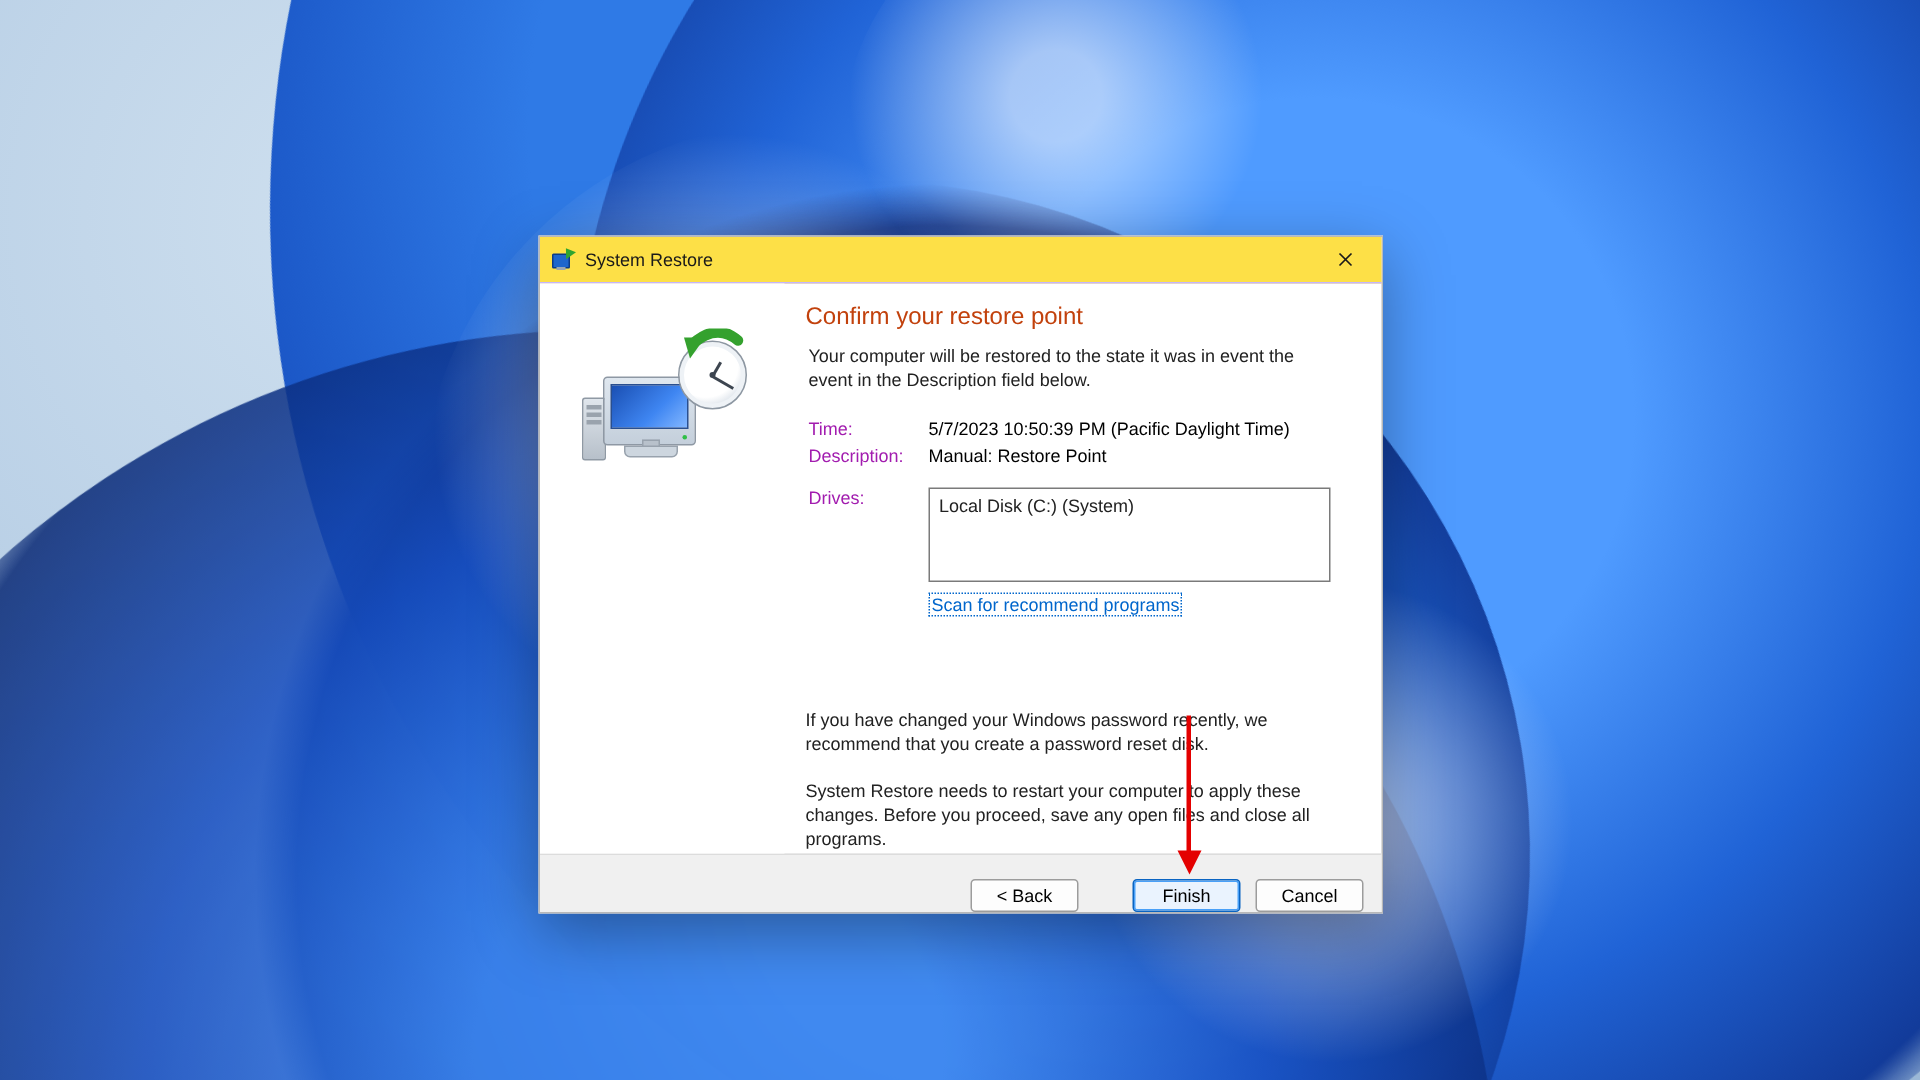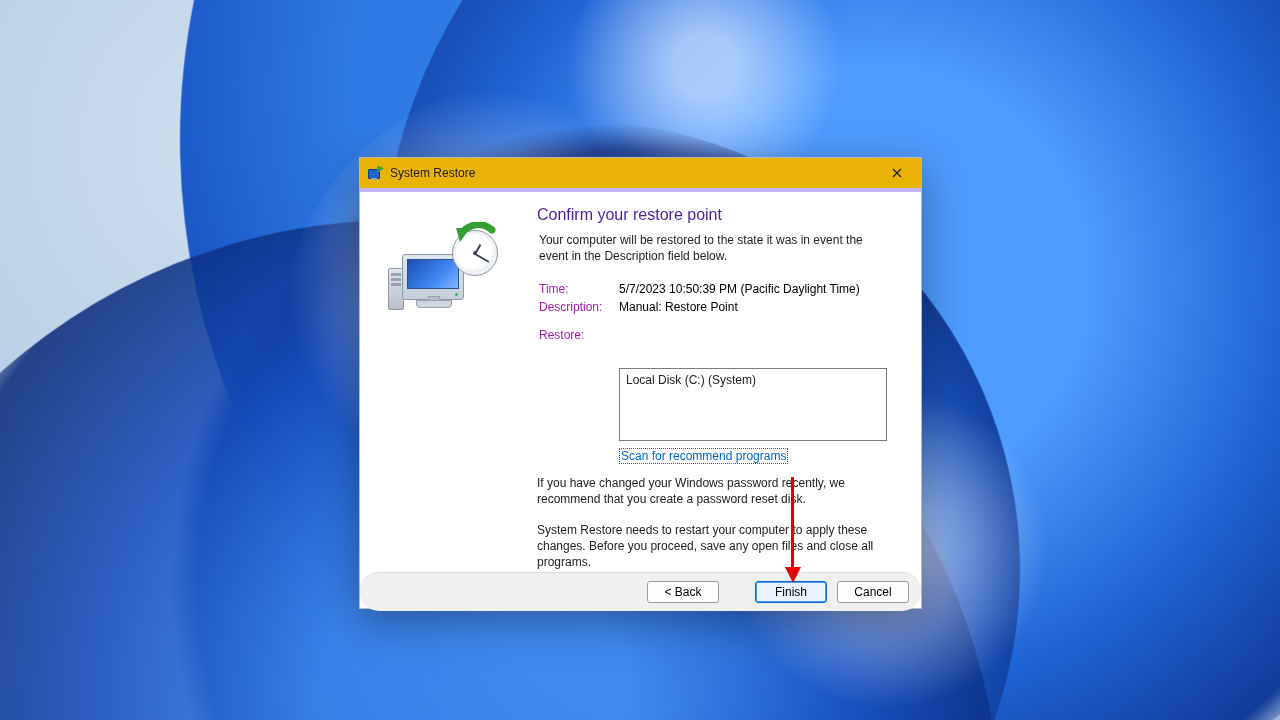--- a/index.html
+++ b/index.html
@@ -53,22 +53,22 @@
     width: 561px; height: 450px;
     background: #ffffff;
     border: 1px solid #b8b8b8;
     box-shadow: 0 12px 40px rgba(0,0,0,.35);
   }
   .titlebar {
     height: 30px;
     display: flex;
     align-items: center;
     padding: 0 2px 0 8px;
-    border-bottom: 4px solid #c4b5fd;
-    background: #eab308;
+    border-bottom: 1px solid #c4b5fd;
+    background: #fde047;
   }
   .title-icon-wrap { width: 16px; height: 16px; margin-right: 6px; position: relative; }
   .ti-monitor { position:absolute; left:0; top:4px; width:10px; height:8px; background:#1e66cc; border:1px solid #0c3b85; border-radius:1px;}
   .ti-stand { position:absolute; left:3px; top:13px; width:6px; height:2px; background:#9aa7b3;}
   .ti-arrow { position:absolute; left:7px; top:0; width:0; height:0;
               border-left:4px solid transparent; border-right:4px solid transparent; border-bottom:6px solid #2fa52f; transform: rotate(-35deg);}
   .title-text { font-size: 12px; color: #1a1a1a; }
   .win-close {
     margin-left: auto;
     width: 45px; height: 30px;
@@ -118,65 +118,63 @@
   .back-arrow { position:absolute; right:-4px; top:-2px; width:54px; height:40px; }
   .back-arrow svg { width:54px; height:40px; }
 
   .content {
     flex: 1;
     padding: 14px 24px 0 14px;
     position: relative;
   }
   .heading {
     font-size: 16px;
-    color: #4c1d95;
+    color: #c2410c;
     margin: 0 0 8px 0;
     font-weight: 400;
   }
   .subtext, .para, .para2 { font-size: 12px; color: #222; line-height: 1.35; }
   .subtext { margin: 0 0 18px 2px; max-width: 348px; }
 
   .fields { margin: 0 0 4px 2px; }
   .row { display: flex; margin-bottom: 4px; }
   .lab { width: 80px; color: #a21caf; }
   .val { color: #000; }
 
   .drives-row { display:flex; margin-top: 14px; }
   .drives-box {
     width: 254px;
     height: 56px;
     border: 1px solid #7a7a7a;
-    padding: 3px 6px 12px 6px;
+    padding: 3px 6px 2px 6px;
     font-size: 12px;
     line-height: 1.45;
-    margin-top: 40px;
   }
   .scanlink-wrap { margin: 7px 0 0 80px; }
   .scanlink {
     color: #0066cc;
     border: 1px dotted #0066cc;
     padding: 0 1px;
     cursor: pointer;
     font-size: 12px;
     display: inline-block;
   }
 
   .para  { position:absolute; left:14px; right:32px; top:283px; }
   .para2 { position:absolute; left:14px; right:30px; top:330px; }
 
   .footer {
     height: 38px;
     border-top: 1px solid #dcdcdc;
     background: #f0f0f0;
     display: flex;
-    align-items: center;
+    align-items: flex-end;
     justify-content: flex-end;
     gap: 10px;
     padding-right: 12px;
-    border-radius: 19px;
   }
   .btn {
     min-width: 72px;
     height: 22px;
     padding: 0 10px;
     font-size: 12px;
     font-family: inherit;
     border: 1px solid #9c9c9c;
     background: #fdfdfd;
     border-radius: 3px;
@@ -264,21 +262,21 @@
       <div class="fields">
         <div class="row">
           <div class="lab">Time:</div>
           <div class="val">5/7/2023 10:50:39 PM (Pacific Daylight Time)</div>
         </div>
         <div class="row">
           <div class="lab">Description:</div>
           <div class="val">Manual: Restore Point</div>
         </div>
         <div class="drives-row">
-          <div class="lab">Restore:</div>
+          <div class="lab">Drives:</div>
           <div class="drives-box">
             <div>Local Disk (C:) (System)</div>
           </div>
         </div>
         <div class="scanlink-wrap">
           <span class="scanlink">Scan for recommend programs</span>
         </div>
       </div>
 
       <div class="para">If you have changed your Windows password recently, we recommend that you create a password reset disk.</div>

